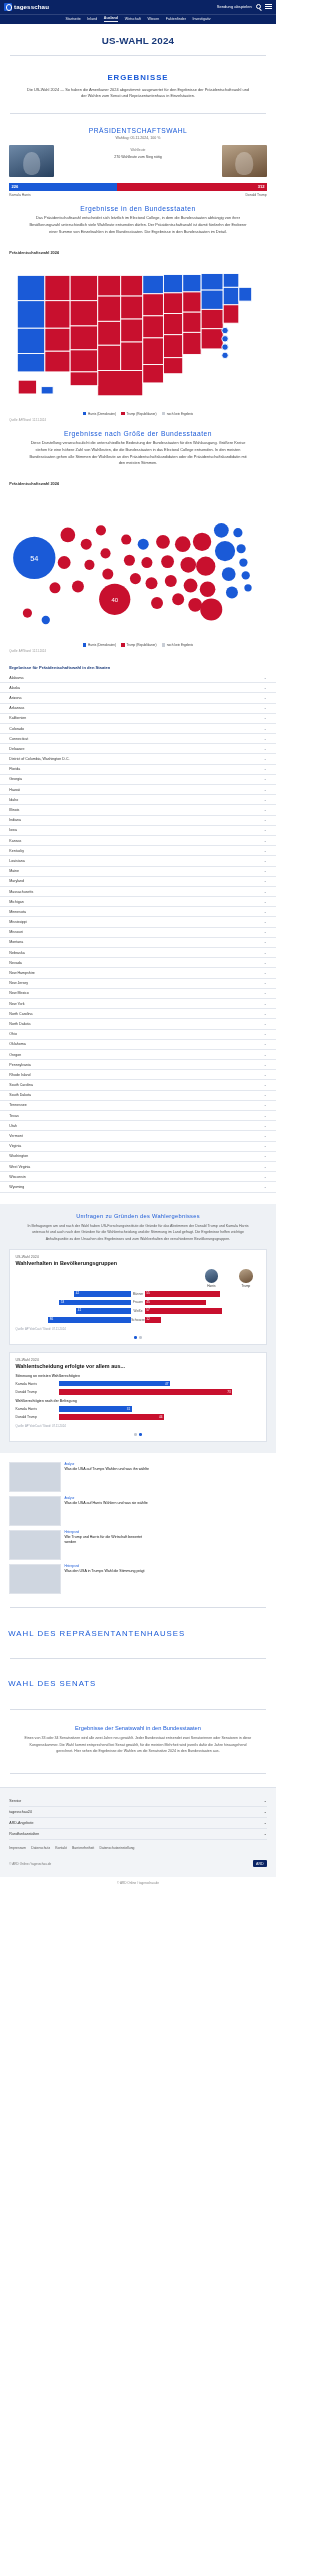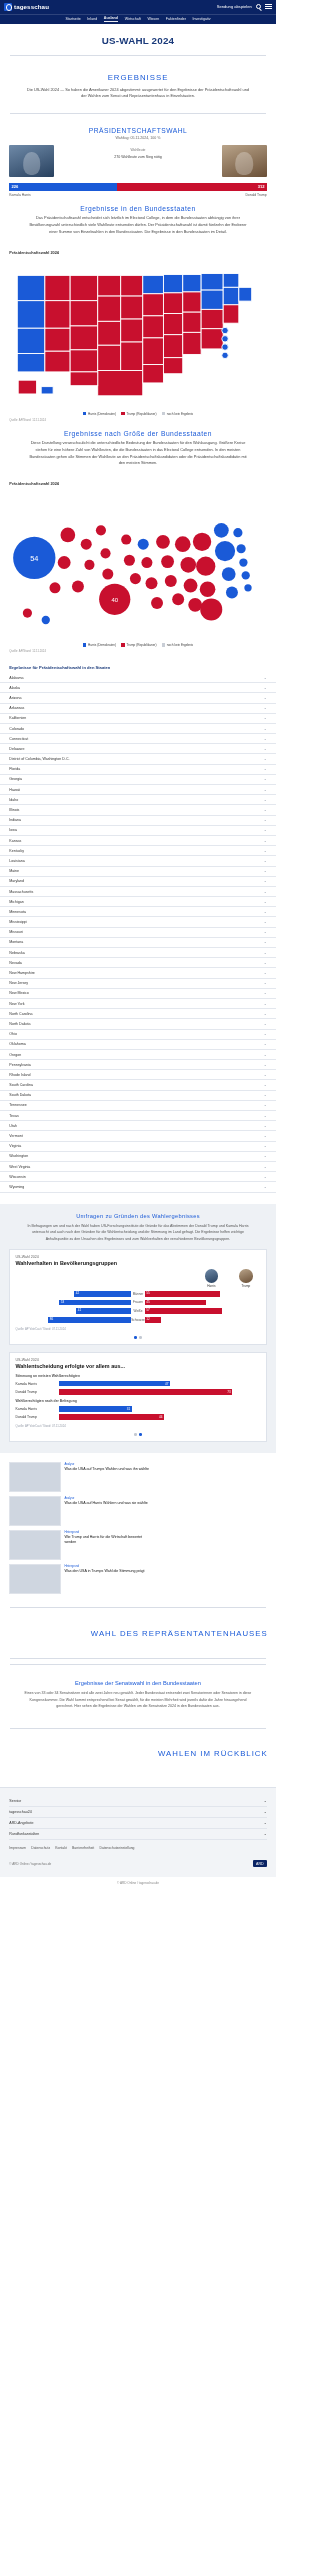--- a/index.html
+++ b/index.html
@@ -63,21 +63,21 @@
   }
   .rule { height: 0.5px; background: #d8dde6; margin: 5.2px 10.4px; }
 
   .band {
     text-align: center;
     padding: 12.4px 8.3px 7.3px;
   }
   .band h2 {
     font-size: 7.8px;
     color: #1a5ad7;
-    font-weight: normal;
+    font-weight: bold;
     letter-spacing: 1px;
     margin-bottom: 5.2px;
   }
   .band p {
     font-size: 3.9px;
     color: #444;
     line-height: 1.7;
     max-width: 223px;
     margin: 0 auto;
   }
@@ -192,21 +192,21 @@
 
   
   .teasers { display: flex; gap: 4.1px; padding: 8.3px 9.3px; flex-wrap: wrap;}
   .teaser { width: 141px; display: flex; gap: 3.1px; }
   .teaser .thumb { width: 52px; height: 30px; background: #cfd6e0; border:0.5px solid #dfe3ea;}
   .teaser .tx { flex: 1;}
   .teaser .tkick { font-size: 2.8px; color: #1a5ad7; }
   .teaser .ttitle { font-size: 3.6px; color: #111; line-height: 1.35; margin-top: 1px;}
 
   
-  .bigsec { text-align: right; padding: 15.5px 8.3px; }
+  .bigsec { text-align: left; padding: 15.5px 8.3px; }
   .bigsec h2 { font-size: 7.8px; color: #1a5ad7; font-weight: normal; letter-spacing: 1px;}
 
   .textsec { padding: 10.4px 9.3px 13.5px; text-align:center;}
   .textsec h3 { font-size: 5.7px; color: #1a5ad7; font-weight: normal; margin-bottom: 4.1px;}
   .textsec p { font-size: 3.6px; color: #555; line-height: 1.8; max-width: 228px; margin: 0 auto; }
 
   
   .footer { background: #f2f4f7; border-top: 0.5px solid #dde2ea; padding: 7.3px 9.3px 2.1px; margin-top: 13.5px;}
   .f-row { display: flex; justify-content: space-between; align-items: center; border-bottom: 0.5px solid #e1e5ec; padding: 3.1px 0; font-size: 3.6px; color: #333;}
   .f-links { display: flex; gap: 5.2px; flex-wrap: wrap; font-size: 3.4px; color: #555; padding: 5.2px 0;}
@@ -770,31 +770,31 @@
     </div>
   </div>
 
   <div class="rule"></div>
 
   <div class="bigsec">
     <h2>WAHL DES REPRÄSENTANTENHAUSES</h2>
   </div>
   <div class="rule"></div>
 
+  <div class="bigsec">
+    <h2>WAHL DES SENATS</h2>
+  </div>
   <div class="rule"></div>
 
   <div class="textsec">
     <h3>Ergebnisse der Senatswahl in den Bundesstaaten</h3>
     <p>Eines von 33 oder 34 Senatssitzen wird alle zwei Jahre neu gewählt. Jeder Bundesstaat entsendet zwei Senatorinnen oder Senatoren in diese Kongresskammer. Die Wahl kommt entsprechend bei Senat gewählt, für die meisten Mehrheit wird jeweils dafür die Jahre hinausgehend gerechnet. Hier sehen die Ergebnisse der Wahlen um die Senatssitze 2024 in den Bundesstaaten aus.</p>
   </div>
   <div class="rule"></div>
 
-  <div class="bigsec">
-    <h2>WAHLEN IM RÜCKBLICK</h2>
-  </div>
 
   <div class="footer">
     <div class="f-row">
         <span>Service</span>
         <span class="chev">⌄</span>
       </div>
     <div class="f-row">
         <span>tagesschau24</span>
         <span class="chev">⌄</span>
       </div>

